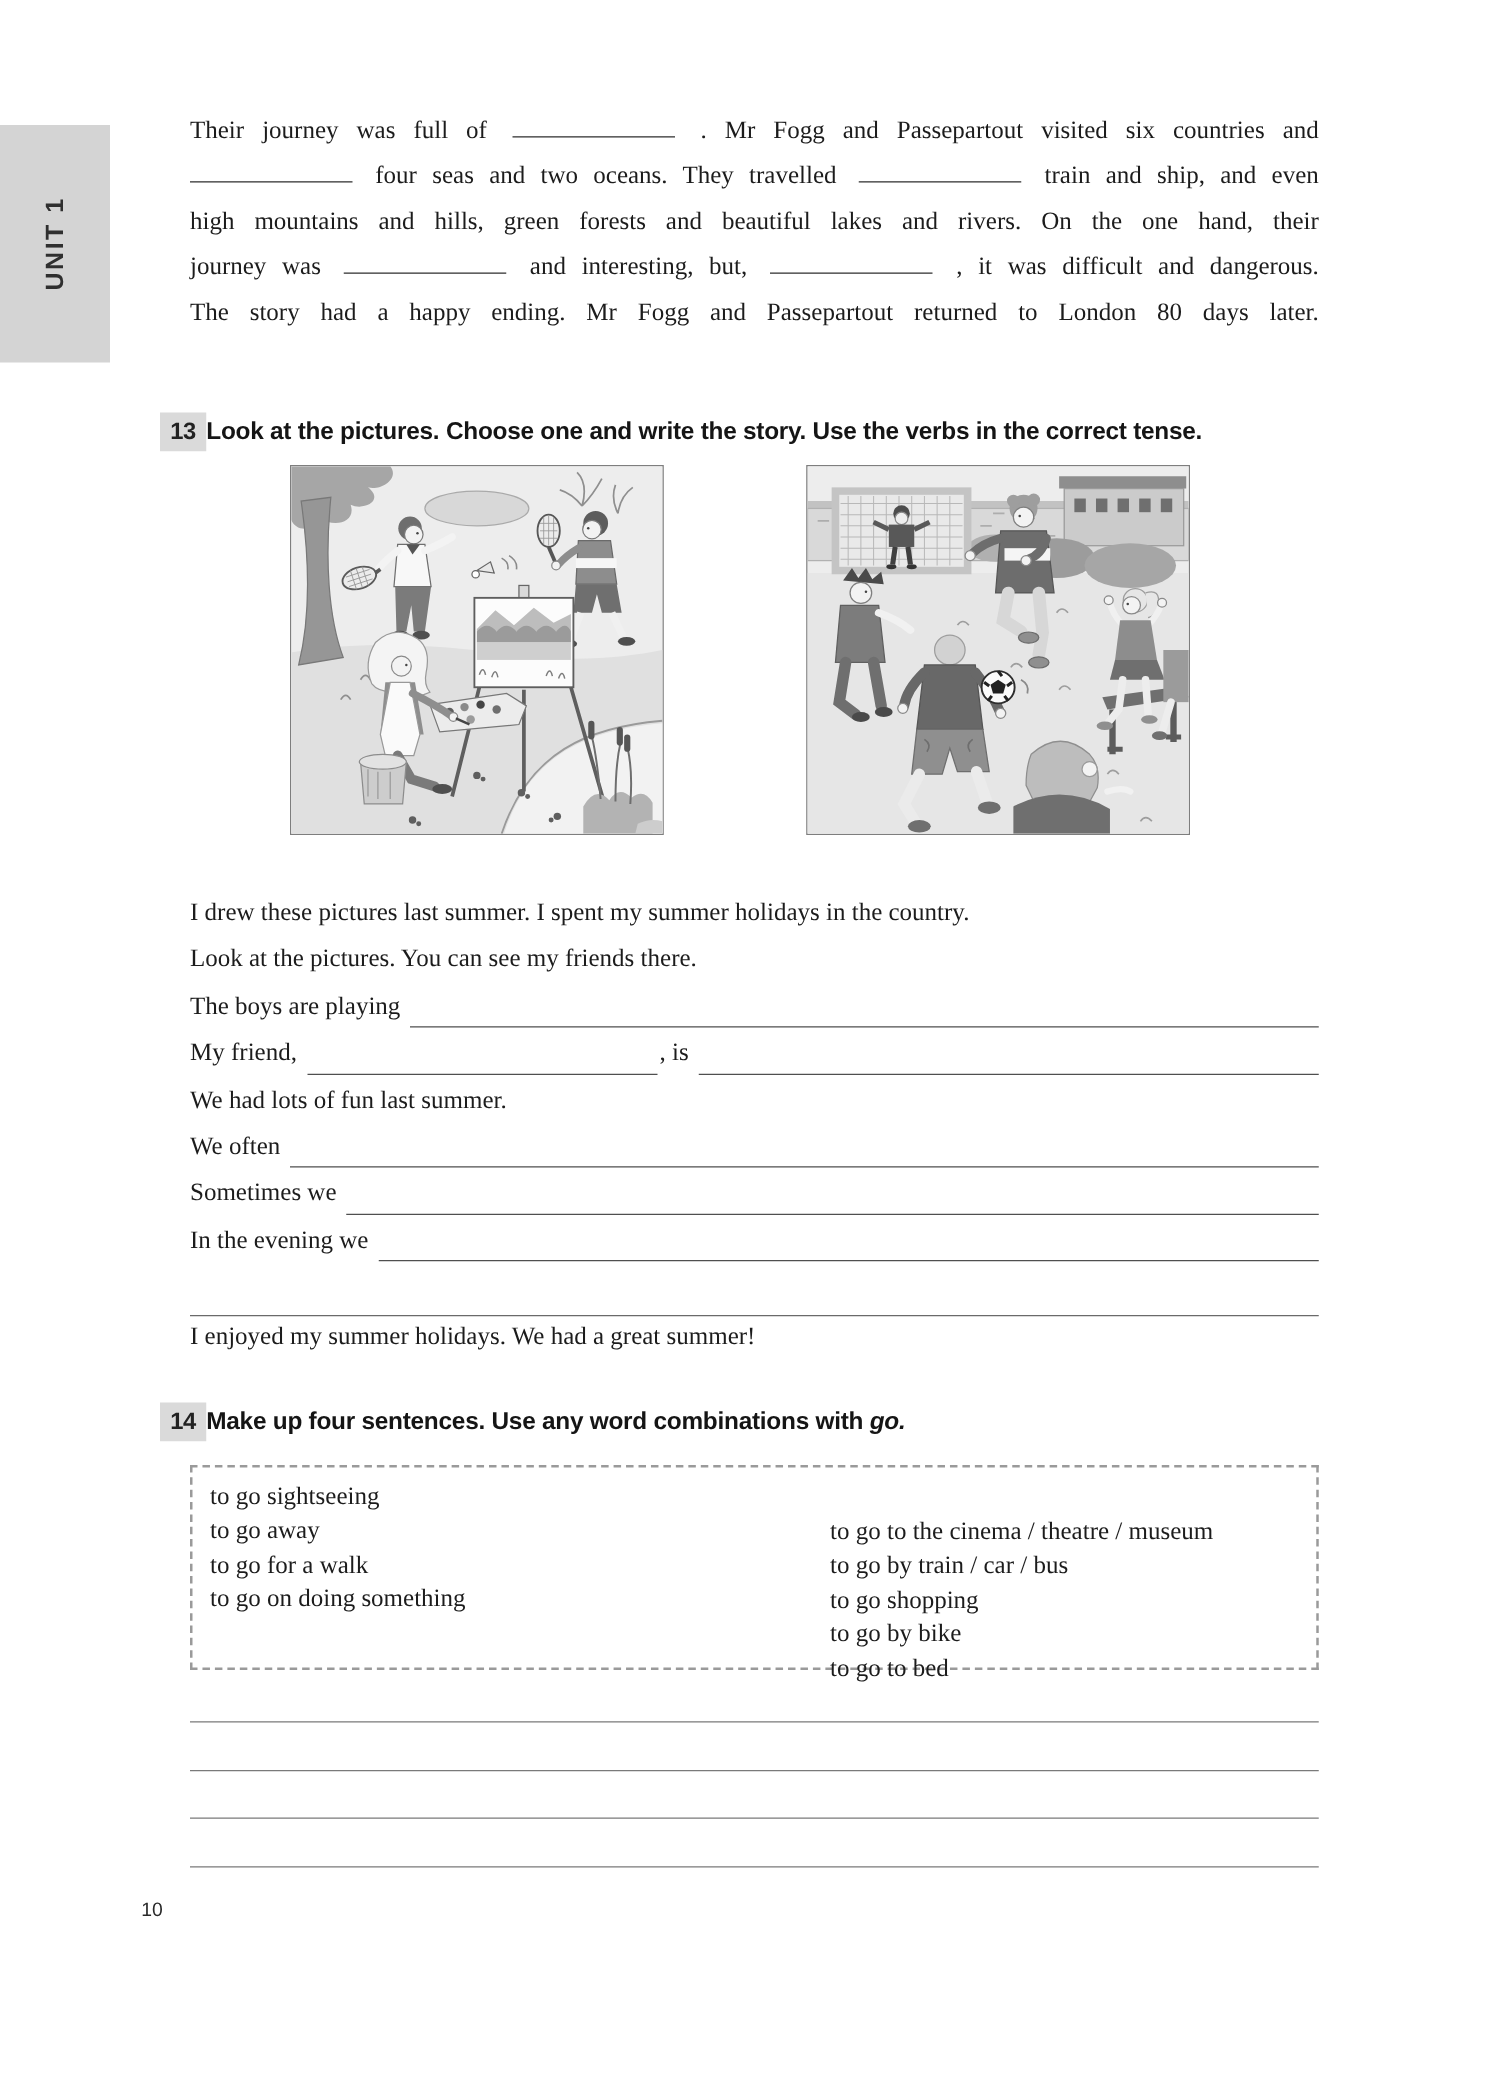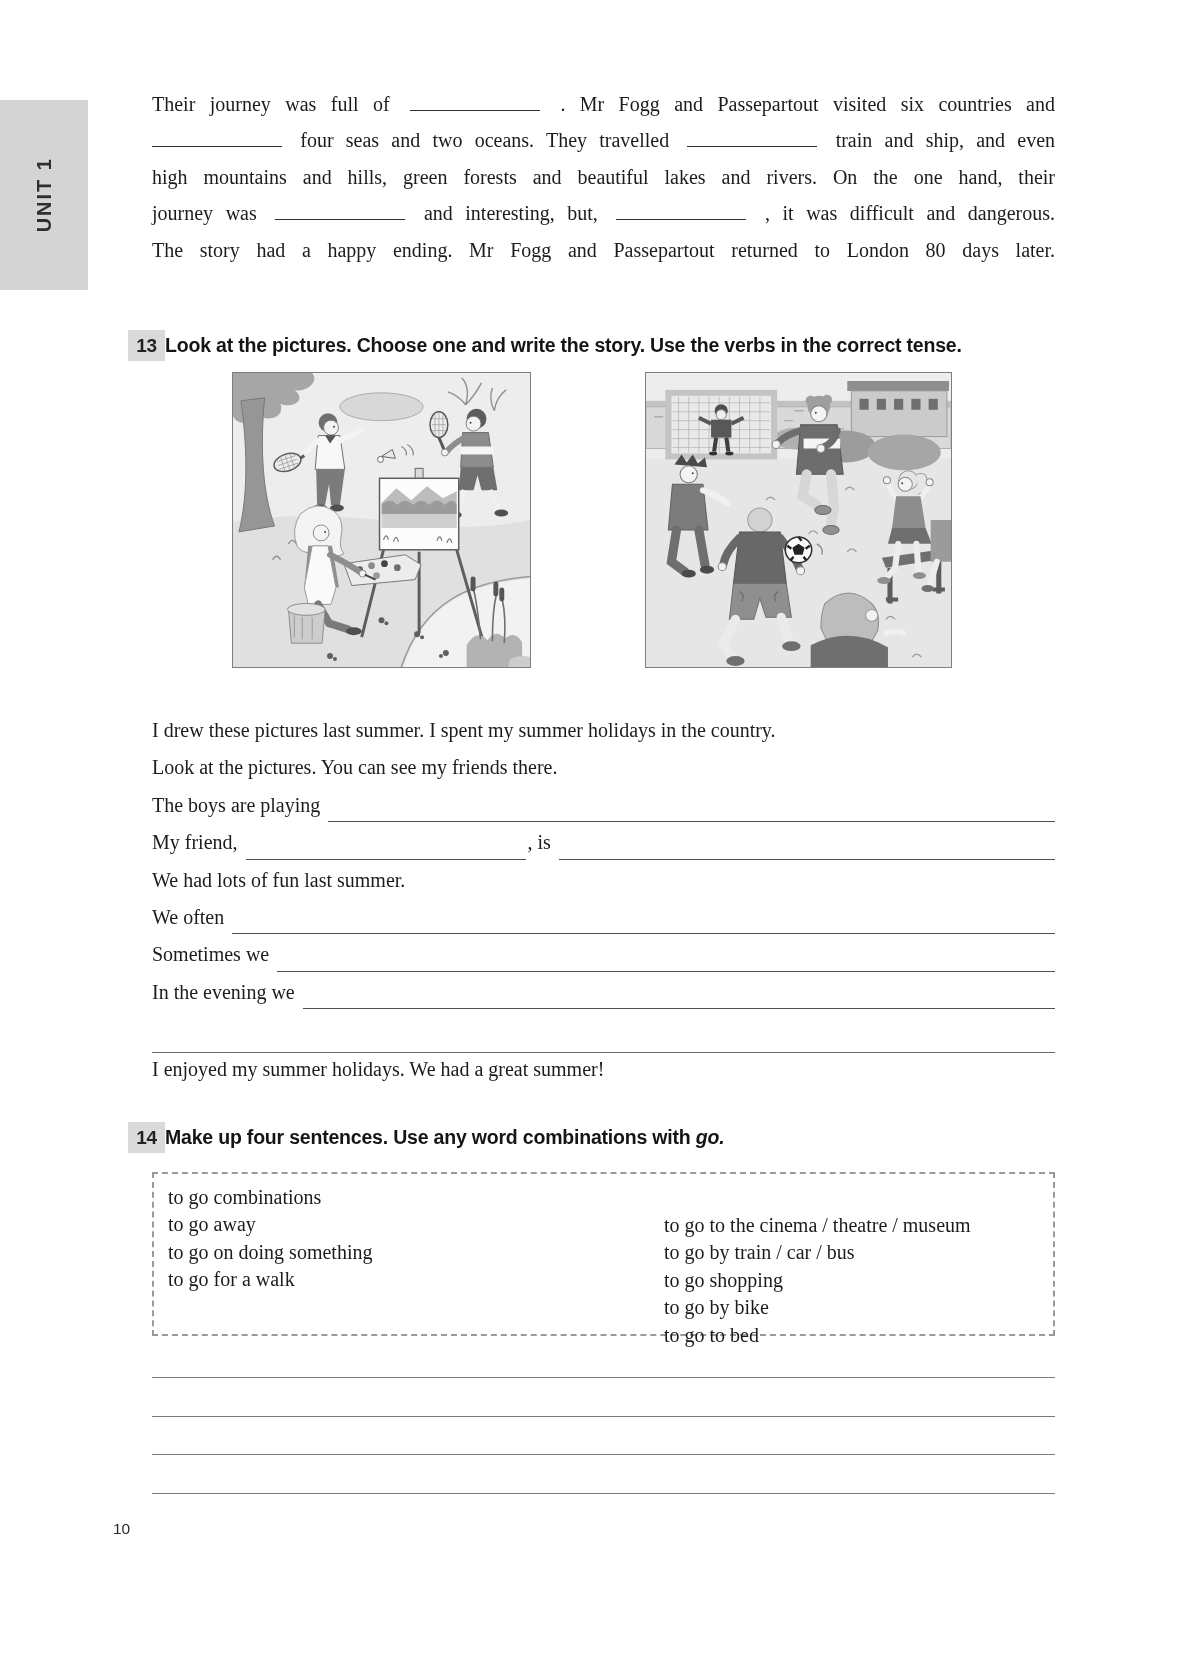--- a/index.html
+++ b/index.html
@@ -352,24 +352,24 @@
 <div class="ex-head" style="top:1122px;">
   <div class="ex-num">14</div>
   <div class="ex-title">
     <span>Make up four sentences. Use any word combinations with </span><span class="ital">go.</span>
   </div>
 </div>
 
 <div class="wordbox">
   <div class="wb-left">
     <ul>
-      <li>to go combinations</li>
+      <li>to go sightseeing</li>
       <li>to go away</li>
+      <li>to go for a walk</li>
       <li>to go on doing something</li>
-      <li>to go for a walk</li>
     </ul>
   </div>
   <div class="wb-right">
     <ul>
       <li>to go to the cinema / theatre / museum</li>
       <li>to go by train / car / bus</li>
       <li>to go shopping</li>
       <li>to go by bike</li>
       <li>to go to bed</li>
     </ul>

